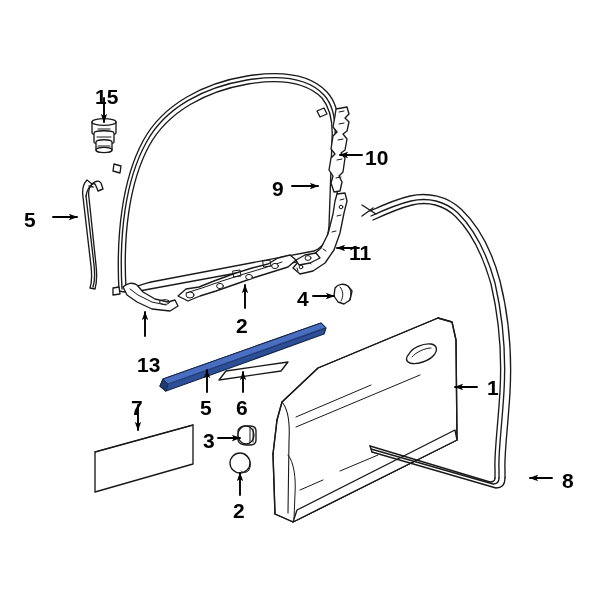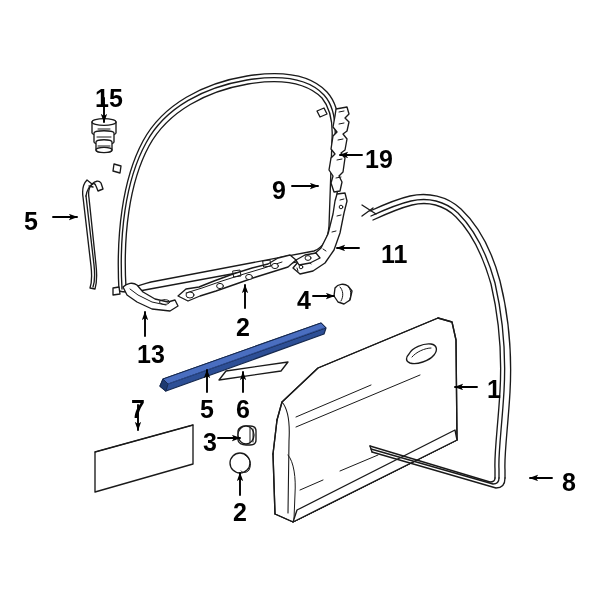--- a/index.html
+++ b/index.html
@@ -1,20 +1,20 @@
 <!DOCTYPE html>
 <html><head>
 <meta charset="utf-8">
 <style>
   html,body{margin:0;padding:0;background:#ffffff;}
   body{width:600px;height:600px;overflow:hidden;
        font-family:"Liberation Sans","DejaVu Sans",sans-serif;}
   #stage{position:relative;width:600px;height:600px;background:#fff;}
   #art{position:absolute;left:0;top:0;width:600px;height:600px;}
-  .lbl{position:absolute;font-size:25px;font-weight:700;color:#000;
+  .lbl{position:absolute;font-size:21px;font-weight:700;color:#000;
        line-height:1;letter-spacing:0px;white-space:nowrap;
        font-family:"Liberation Sans","DejaVu Sans",sans-serif;}
 </style>
 </head>
 <body>
 
 <div id="stage">
 
   <svg id="art" viewBox="0 0 600 600" xmlns="http://www.w3.org/2000/svg">
 
@@ -201,20 +201,20 @@
 
   <div class="lbl" style="left: 487px; top: 377px;">1</div>
   <div class="lbl" style="left: 233px; top: 500px;">2</div>
   <div class="lbl" style="left: 203px; top: 430px;">3</div>
   <div class="lbl" style="left: 297px; top: 288px;">4</div>
   <div class="lbl" style="left: 200px; top: 397px;">5</div>
   <div class="lbl" style="left: 236px; top: 397px;">6</div>
   <div class="lbl" style="left: 131px; top: 397px;">7</div>
   <div class="lbl" style="left: 562px; top: 470px;">8</div>
   <div class="lbl" style="left: 272px; top: 178px;">9</div>
-  <div class="lbl" style="left: 365px; top: 147px;">19</div>
-  <div class="lbl" style="left: 381px; top: 242px;">11</div>
+  <div class="lbl" style="left: 365px; top: 147px;">10</div>
+  <div class="lbl" style="left: 349px; top: 242px;">11</div>
   <div class="lbl" style="left: 24px; top: 209px;">5</div>
-  <div class="lbl" style="left: 137px; top: 342px; text-align: right;">13</div>
+  <div class="lbl" style="left: 137px; top: 354px; text-align: right;">13</div>
   <div class="lbl" style="left: 236px; top: 315px;">2</div>
   <div class="lbl" style="left: 95px; top: 86px;">15</div>
 
 </div>
 
 </body></html>

